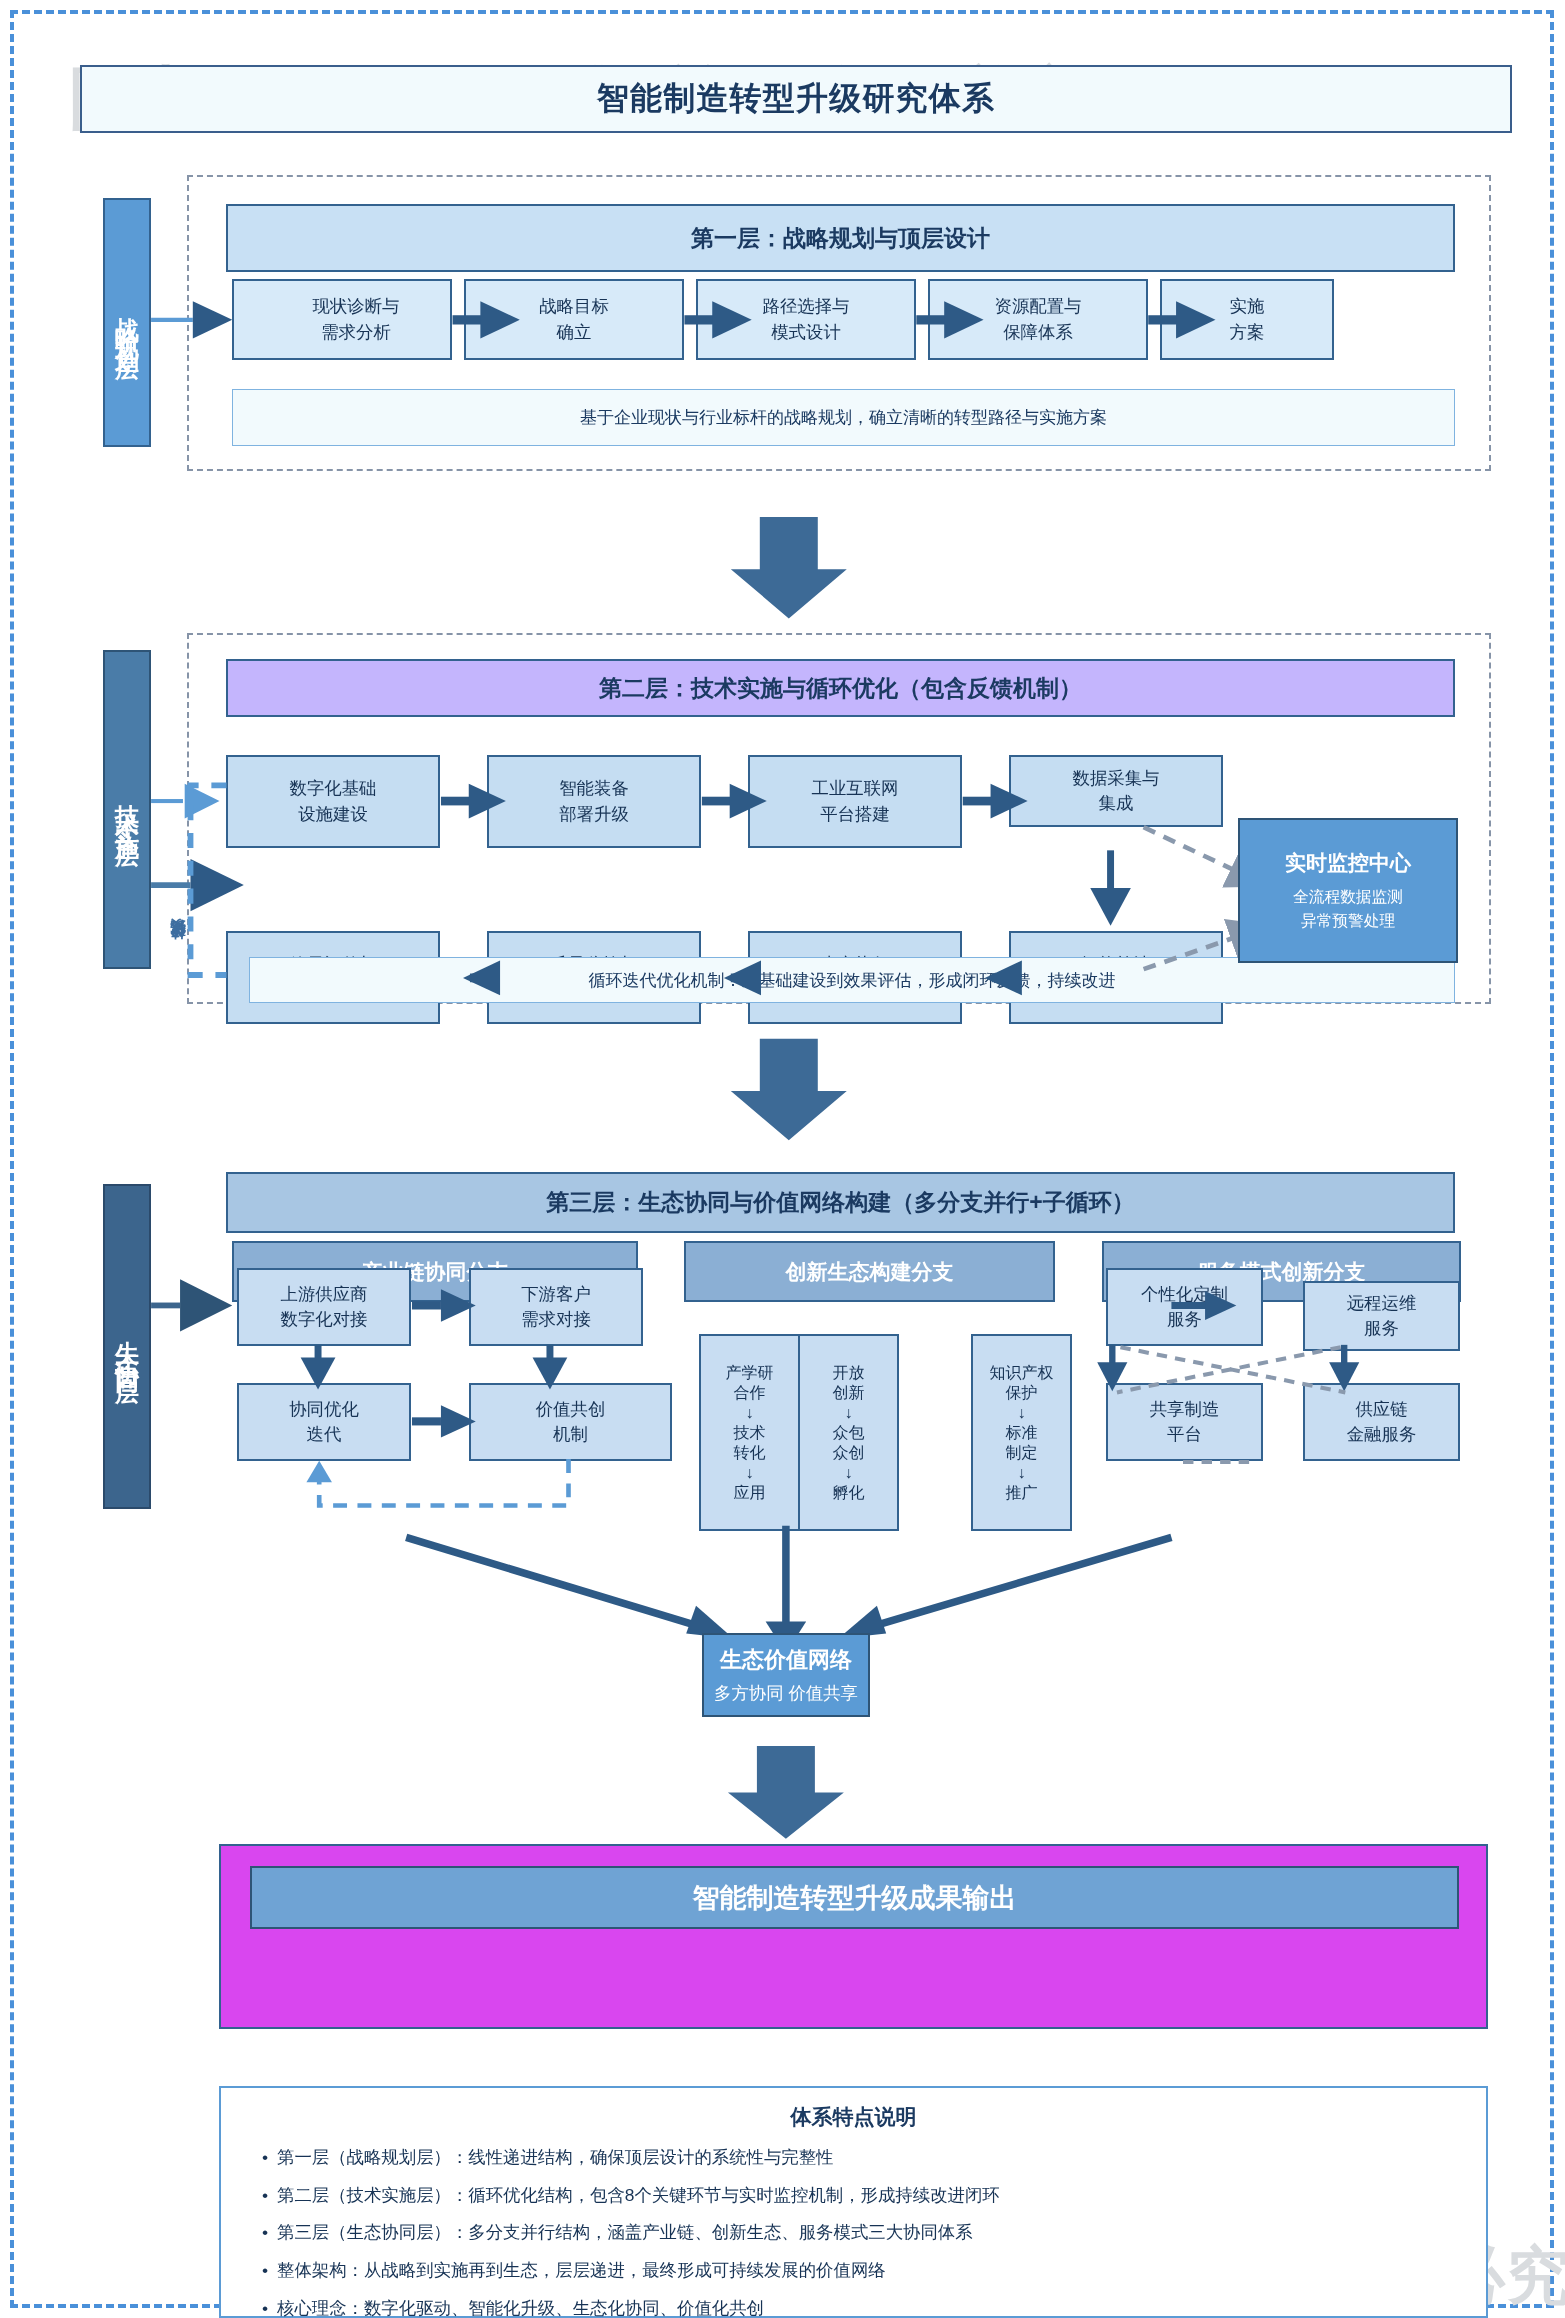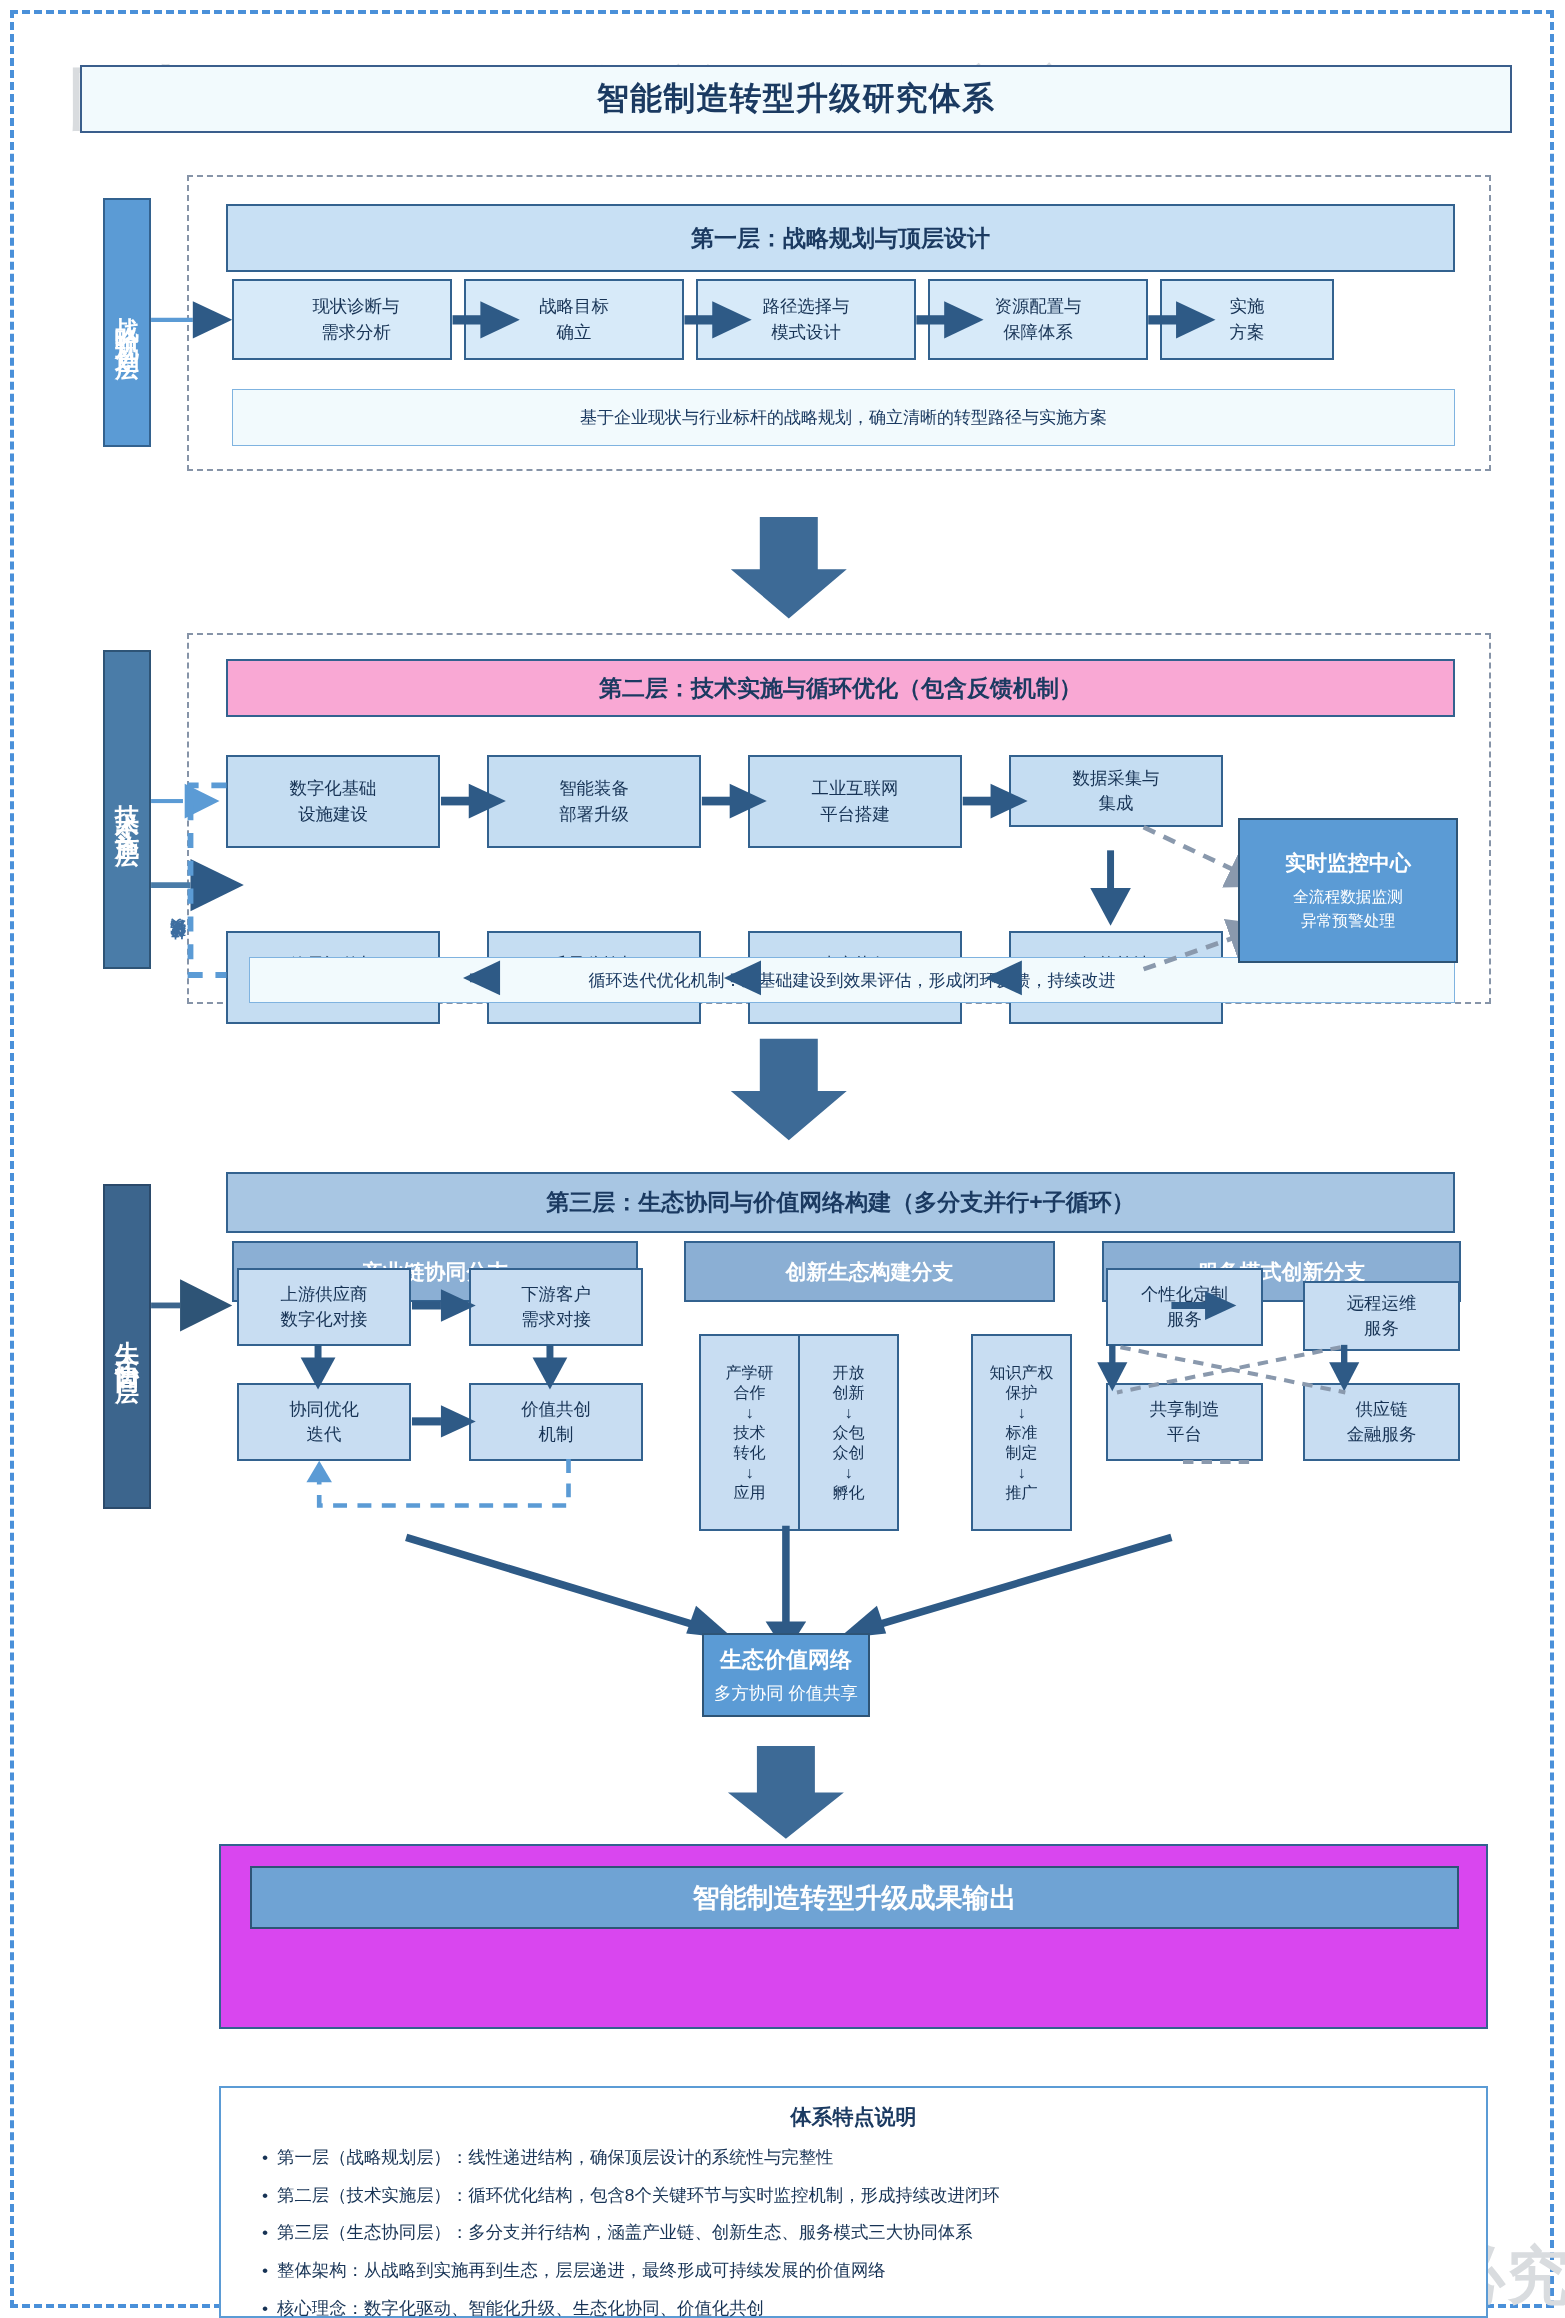--- a/index.html
+++ b/index.html
@@ -68,21 +68,21 @@
   .side-tab.darker{background:#3c658d;border-color:#2b4a6b;}
 
   .layer-head{
     position:absolute;
     background:#c8e0f4;
     border:2.3px solid #33628f;
     box-sizing:border-box;
     display:flex;align-items:center;justify-content:center;
     font-size:23px;font-weight:700;color:#1b3a61;
   }
-  .layer-head.mid{background:#f9a8d4;}
+  .layer-head.mid{background:#c4b5fd;}
   .layer-head.l3{background:#a8c6e3;}
 
   .node{
     position:absolute;
     background:#d7eaf9;
     border:2.3px solid #33628f;
     box-sizing:border-box;
     display:flex;flex-direction:column;align-items:center;justify-content:center;
     font-size:17.4px;color:#173355;line-height:1.45;text-align:center;
   }
@@ -371,21 +371,21 @@
     <span>数字化对接</span>
   </div>
   <div class="node chain" style="left:434px;top:1238px;width:174px;height:78px;">
     <span>下游客户</span>
     <span>需求对接</span>
   </div>
   <div class="node chain" style="left:202px;top:1353px;width:174px;height:78px;">
     <span>协同优化</span>
     <span>迭代</span>
   </div>
-  <div class="node chain" style="left:434px;top:1353px;width:174px;height:78px;">
+  <div class="node chain" style="left:434px;top:1353px;width:203px;height:78px;">
     <span>价值共创</span>
     <span>机制</span>
   </div>
 
   <div class="branch-head" style="left:649px;top:1211px;width:371px;height:61px;">创新生态构建分支</div>
   <div class="node chain" style="left:664px;top:1304px;width:101px;height:197px;font-size:16px;line-height:1.25;">
     <span>产学研</span>
     <span>合作</span>
     <span>↓</span>
     <span>技术</span>

